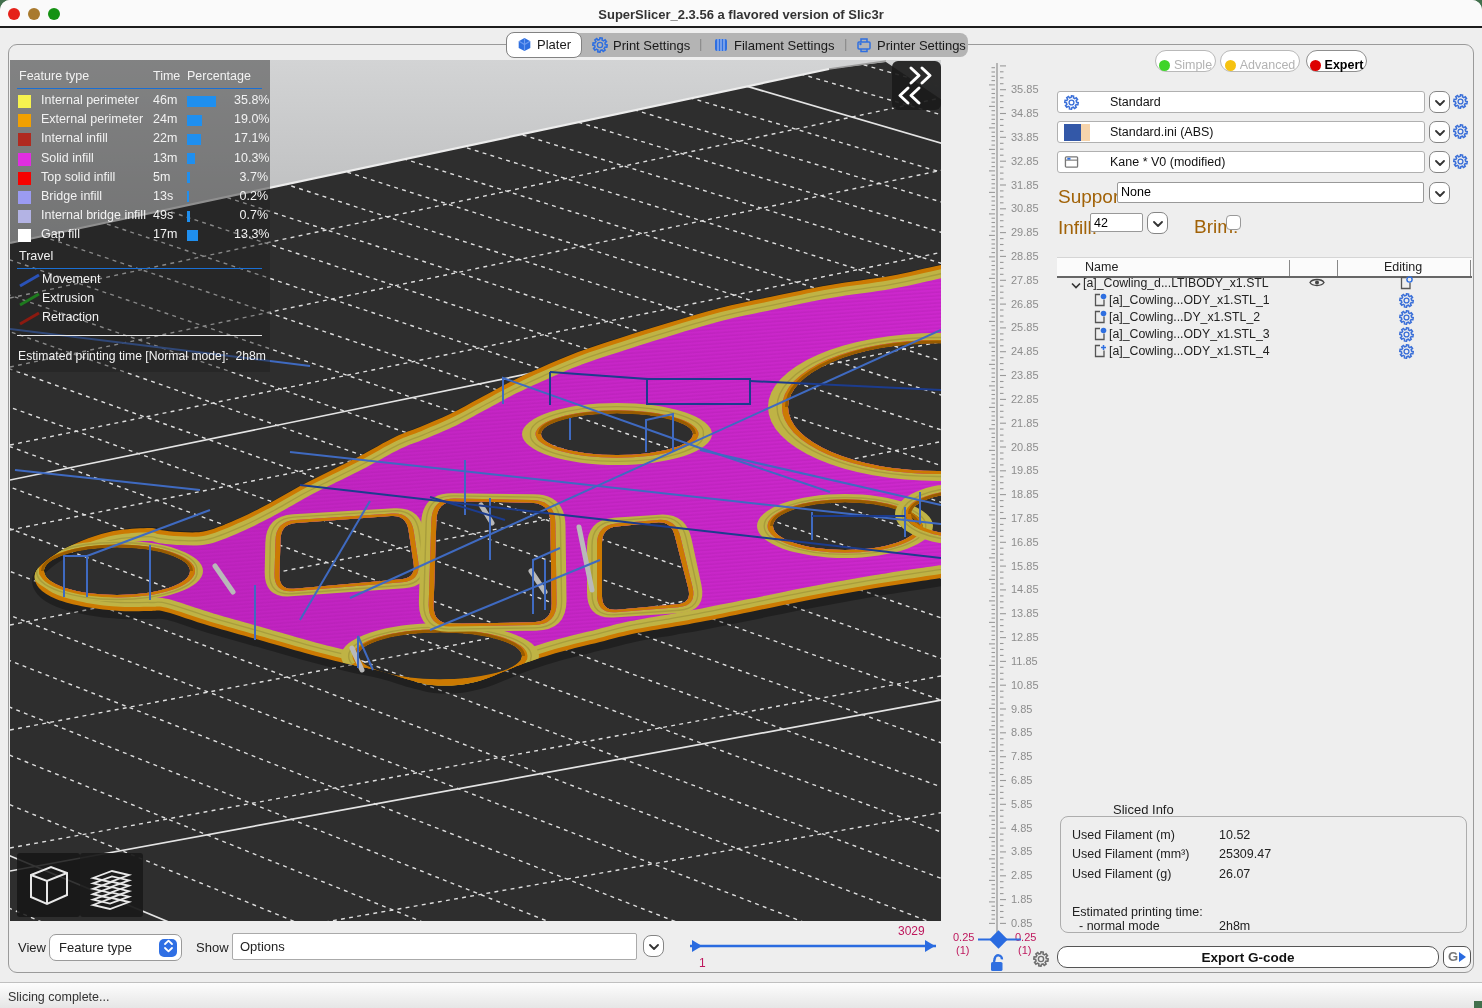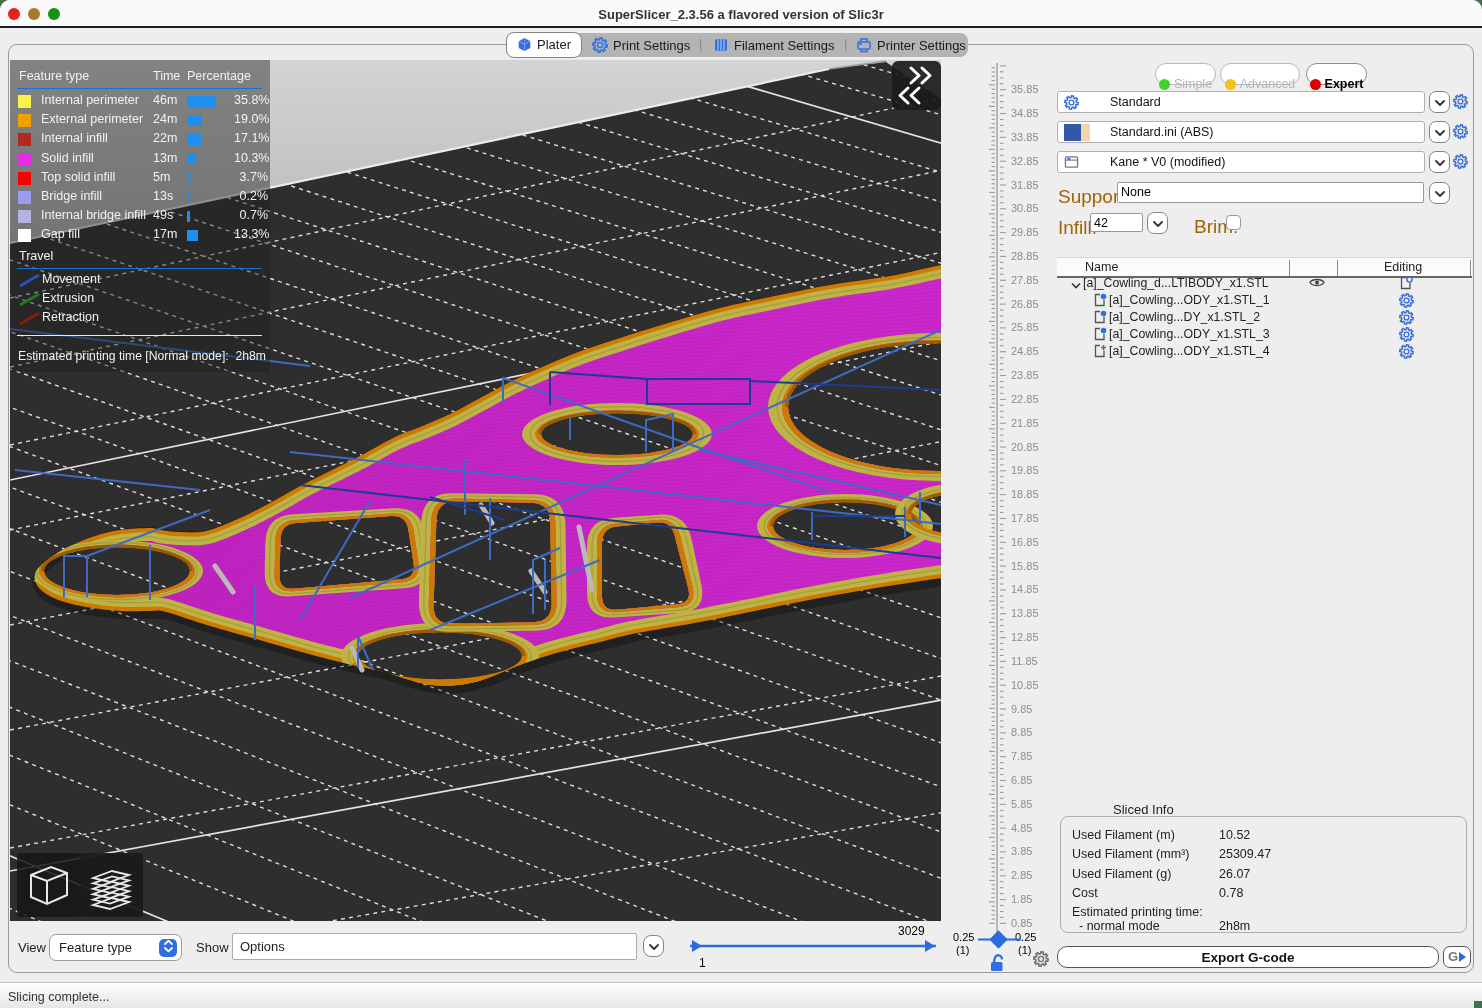--- a/index.html
+++ b/index.html
@@ -20,21 +20,21 @@
 .hline { position:absolute; left:7px; width:245px; height:0; border-top:1.5px solid #1a6fd4; }
 .lrow { position:relative; height:19.2px; }
 .chip { position:absolute; left:8px; top:3px; width:13px; height:13px; }
 .lname { position:absolute; left:31px; top:1px; }
 .ltime { position:absolute; left:143px; top:1px; }
 .lbar { position:absolute; left:177px; top:3.5px; height:11px; }
 .lbar i { display:block; height:11px; background:#1f8fef; }
 .lpct { position:absolute; left:224px; top:1px; width:34px; text-align:right; }
 .travrow { position:relative; height:19.2px; }
 #estline { position:absolute; left:8px; top:289px; font-size:12.2px; }
-.pill { position:absolute; top:63px; height:22px; background:#fff; border:1.5px solid #b9b9b9; border-radius:12px; font-size:12.5px; color:#b3b3b3; text-align:center; padding-top:13px; }
+.pill { position:absolute; top:50px; height:22px; background:#fff; border:1.5px solid #b9b9b9; border-radius:12px; font-size:12.5px; color:#b3b3b3; text-align:center; padding-top:7px; }
 .pill .dot { display:inline-block; width:11px; height:11px; border-radius:50%; margin-right:4px; vertical-align:-1.5px; }
 .combo { position:absolute; left:1057px; width:368px; height:22px; background:#fff; border:1.5px solid #b0b0b0; border-radius:3px; }
 .combo .ic { position:absolute; left:6px; top:3px; }
 .combo .lbl { position:absolute; left:52px; top:3px; font-size:12.5px; color:#111; }
 .dbtn { position:absolute; width:21px; height:22px; background:#fff; border:1.5px solid #858585; border-radius:7px; text-align:center; }
 .dbtn svg { margin-top:8px; }
 .gico { position:absolute; }
 .fldlabel { position:absolute; font-size:19px; color:#a16207; }
 .tfield { position:absolute; background:#fff; border:1.5px solid #999; border-radius:2px; font-size:12.5px; padding:2px 0 0 3px; }
 #hdr { position:absolute; left:1057px; top:245px; width:415px; height:21px; background:#fbfbfb; border-top:1px solid #d5d5d5; border-bottom:2px solid #666; font-size:12.5px; color:#222;margin-top:12px; }
@@ -48,21 +48,21 @@
 #sliced { position:absolute; left:1060px; top:816px; width:407px; height:117px; border:1.5px solid #adadad; border-radius:8px; }
 #slicedlbl { position:absolute; left:1076px; top:802px; font-size:13px; color:#222;margin-left:37px; }
 .sirow { position:relative; height:19.3px; font-size:12.5px; color:#222; }
 .sirow span { position:absolute; left:11px; top:4px; }
 .sirow b { position:absolute; left:158px; top:4px; font-weight:normal; }
 #export { position:absolute; left:1057px; top:946px; width:382px; height:22px; background:#fff; border:1.5px solid #555; border-radius:10px; text-align:center; font-size:13.5px; font-weight:bold; color:#111; padding-top:3px; }
 #gbtn { position:absolute; left:1443px; top:946px; width:28px; height:22px; background:#fff; border:1.5px solid #555; border-radius:7px; font-size:13px; font-weight:bold; color:#777; padding:2px 0 0 4px; }
 #toolbar { position:absolute; left:0px; top:921px; width:1050px; height:52px; font-size:13px; color:#222; }
 #statusbar { position:absolute; left:0; top:982px; width:1482px; height:26px; background:linear-gradient(#fdfdfd,#e6e6e6); border-top:1px solid #c0c0c0; }
 #statustext { position:absolute; left:8px; top:7px; font-size:12.5px; color:#333; }
-.small { font-size:11px; color:#000000; }
+.small { font-size:11px; color:#be185d; }
 </style></head>
 <body>
 <div id="win">
   <div id="titlebar">
     <span class="tl" style="left:8px;background:#e5221a;"></span>
     <span class="tl" style="left:28px;background:#a97a2e;"></span>
     <span class="tl" style="left:48px;background:#159213;"></span>
     <div id="title">SuperSlicer_2.3.56 a flavored version of Slic3r</div>
   </div>
   <div id="panel"></div>
@@ -920,24 +920,20 @@
           <b>10.52</b>
         </div>
         <div class="sirow">
           <span>Used Filament (mm³)</span>
           <b>25309.47</b>
         </div>
         <div class="sirow">
           <span>Used Filament (g)</span>
           <b>26.07</b>
         </div>
-        <div class="sirow">
-          <span>Cost</span>
-          <b>0.78</b>
-        </div>
       </div>
     <div class="sirow" style="top:84px;position:absolute;width:100%">
         <span>Estimated printing time:</span>
       </div>
     <div class="sirow" style="top:98px;position:absolute;width:100%">
         <span style="left:18px">- normal mode</span>
         <b>2h8m</b>
       </div>
   </div>
   <div id="export">Export G-code</div>

